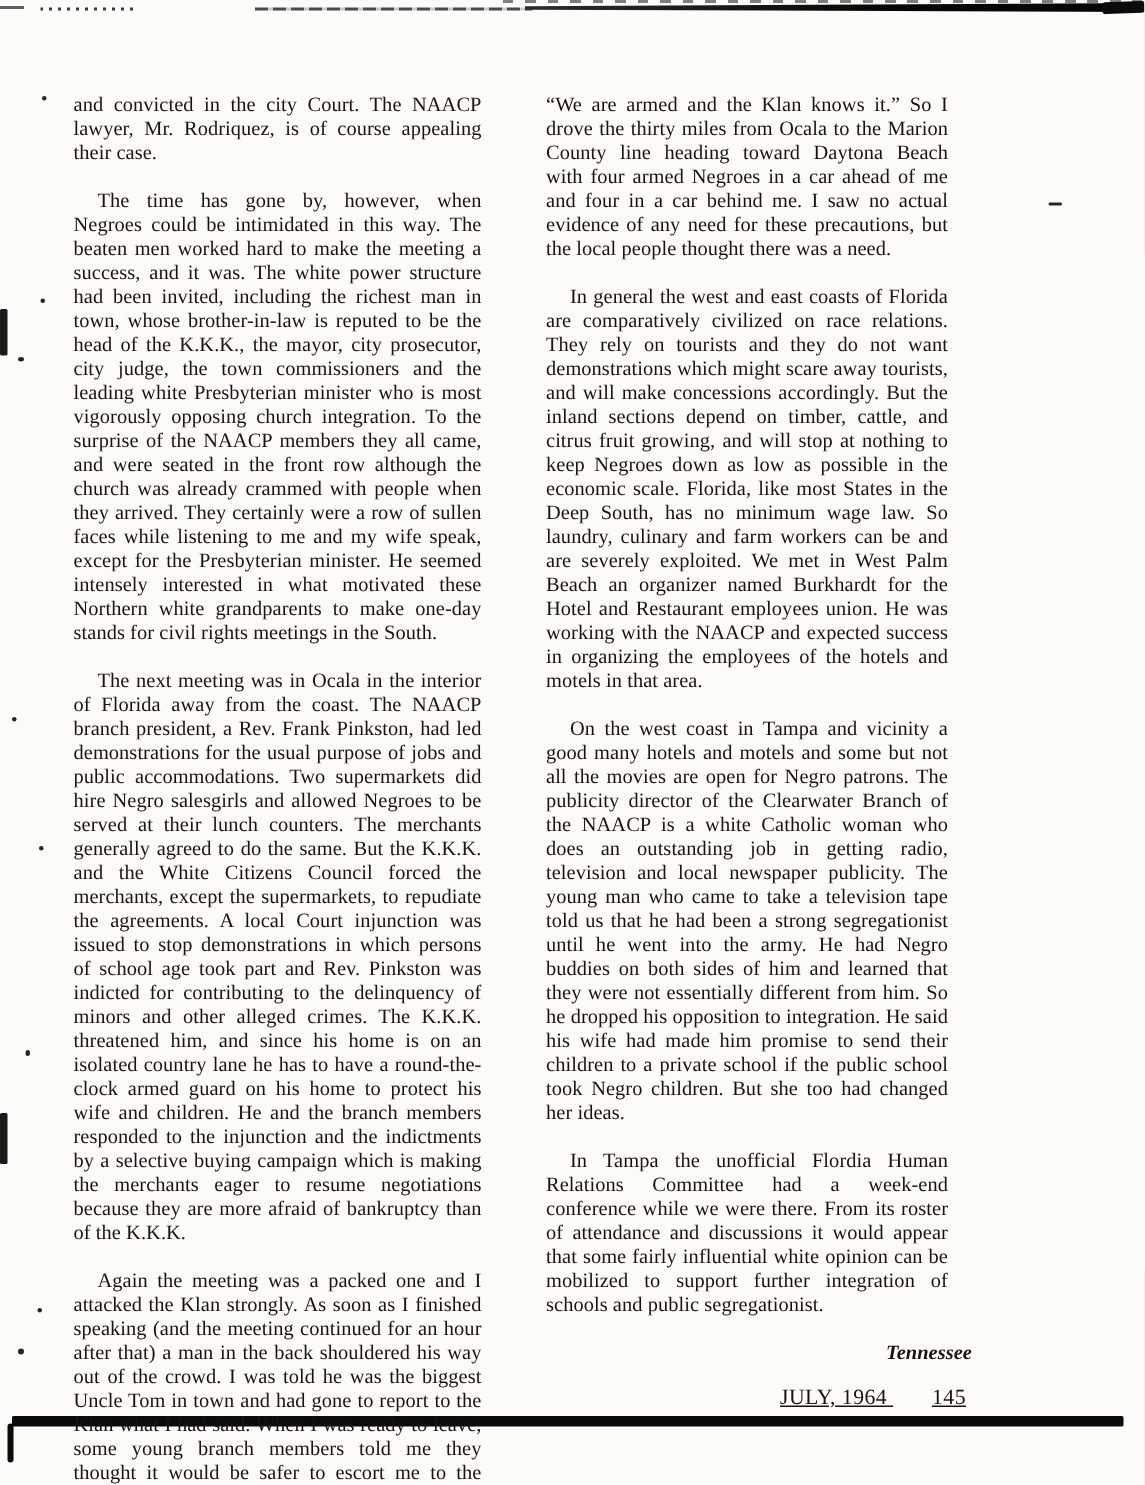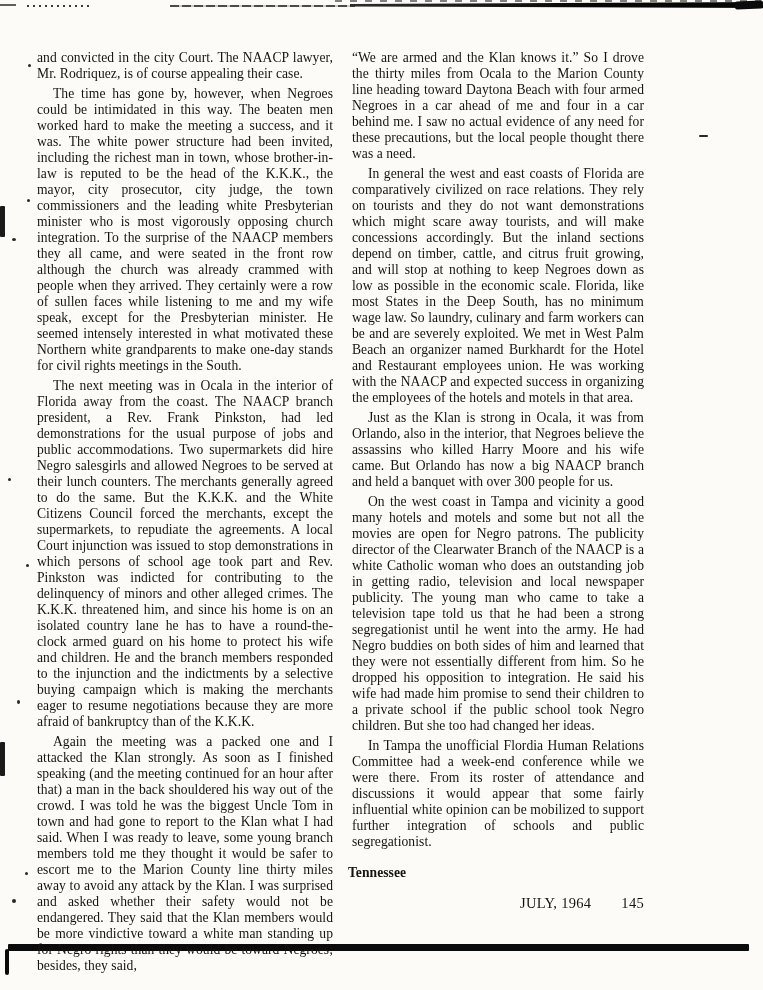--- a/index.html
+++ b/index.html
@@ -16,34 +16,36 @@
   .col{
     position:absolute;
     top:46px;
     font-size:13.6px;
     line-height:16px;
     text-align:justify;
     letter-spacing:0.05px;
   }
   .col-left{left:33px;width:304px;}
   .col-right{left:348px;width:300px;}
-  .col p{margin:4px;text-indent:16px;}
+  .col p{margin:16px;text-indent:16px;}
   .no-first-indent p:first-child{text-indent:0;}
   .section-heading{
     margin:15px 0 14px 0;
-    text-align:left;
+    text-align:right;
     font-size:13.6px;
     font-weight:bold;
+    font-style:italic;
   }
   .page-footer{
     margin-top:7px;
     text-align:right;
     font-size:14.5px;
     padding-right:4px;
     letter-spacing:0.3px;
+    text-decoration:underline;
   }
   .page-footer .pagenum{margin-left:26px;}
   
   .art{position:absolute;background:#0b0b0b;}
   .art-top-dashrow{
     top:0;left:335px;width:426px;height:2px;background:none;
     background-image:repeating-linear-gradient(90deg,rgba(25,25,25,.55) 0 7px,transparent 7px 15px);
   }
   .art-top-leftdash{top:4px;left:0;width:16px;height:2px;opacity:.65;}
   .art-top-dotted{
@@ -104,21 +106,20 @@
       <p class="para">and convicted in the city Court. The NAACP lawyer, Mr. Rodriquez, is of course appealing their case.</p>
       <p class="para">The time has gone by, however, when Negroes could be intimidated in this way. The beaten men worked hard to make the meeting a success, and it was. The white power structure had been invited, including the richest man in town, whose brother-in-law is reputed to be the head of the K.K.K., the mayor, city prosecutor, city judge, the town commissioners and the leading white Presbyterian minister who is most vigorously opposing church integration. To the surprise of the NAACP members they all came, and were seated in the front row although the church was already crammed with people when they arrived. They certainly were a row of sullen faces while listening to me and my wife speak, except for the Presbyterian minister. He seemed intensely interested in what motivated these Northern white grandparents to make one-day stands for civil rights meetings in the South.</p>
       <p class="para">The next meeting was in Ocala in the interior of Florida away from the coast. The NAACP branch president, a Rev. Frank Pinkston, had led demonstrations for the usual purpose of jobs and public accommodations. Two supermarkets did hire Negro salesgirls and allowed Negroes to be served at their lunch counters. The merchants generally agreed to do the same. But the K.K.K. and the White Citizens Council forced the merchants, except the supermarkets, to repudiate the agreements. A local Court injunction was issued to stop demonstrations in which persons of school age took part and Rev. Pinkston was indicted for contributing to the delinquency of minors and other alleged crimes. The K.K.K. threatened him, and since his home is on an isolated country lane he has to have a round-the-clock armed guard on his home to protect his wife and children. He and the branch members responded to the injunction and the indictments by a selective buying campaign which is making the merchants eager to resume negotiations because they are more afraid of bankruptcy than of the K.K.K.</p>
       <p class="para">Again the meeting was a packed one and I attacked the Klan strongly. As soon as I finished speaking (and the meeting continued for an hour after that) a man in the back shouldered his way out of the crowd. I was told he was the biggest Uncle Tom in town and had gone to report to the Klan what I had said. When I was ready to leave, some young branch members told me they thought it would be safer to escort me to the Marion County line thirty miles away to avoid any attack by the Klan. I was surprised and asked whether their safety would not be endangered. They said that the Klan members would be more vindictive toward a white man standing up for Negro rights than they would be toward Negroes; besides, they said,</p>
     </div>
 
   <div class="col col-right">
     <div class="no-first-indent">
         <p class="para">“We are armed and the Klan knows it.” So I drove the thirty miles from Ocala to the Marion County line heading toward Daytona Beach with four armed Negroes in a car ahead of me and four in a car behind me. I saw no actual evidence of any need for these precautions, but the local people thought there was a need.</p>
         <p class="para">In general the west and east coasts of Florida are comparatively civilized on race relations. They rely on tourists and they do not want demonstrations which might scare away tourists, and will make concessions accordingly. But the inland sections depend on timber, cattle, and citrus fruit growing, and will stop at nothing to keep Negroes down as low as possible in the economic scale. Florida, like most States in the Deep South, has no minimum wage law. So laundry, culinary and farm workers can be and are severely exploited. We met in West Palm Beach an organizer named Burkhardt for the Hotel and Restaurant employees union. He was working with the NAACP and expected success in organizing the employees of the hotels and motels in that area.</p>
-        <p class="para">Just as the Klan is strong in Ocala, it was from Orlando, also in the interior, that Negroes believe the assassins who killed Harry Moore and his wife came. But Orlando has now a big NAACP branch and held a banquet with over 300 people for us.</p>
         <p class="para">On the west coast in Tampa and vicinity a good many hotels and motels and some but not all the movies are open for Negro patrons. The publicity director of the Clearwater Branch of the NAACP is a white Catholic woman who does an outstanding job in getting radio, television and local newspaper publicity. The young man who came to take a television tape told us that he had been a strong segregationist until he went into the army. He had Negro buddies on both sides of him and learned that they were not essentially different from him. So he dropped his opposition to integration. He said his wife had made him promise to send their children to a private school if the public school took Negro children. But she too had changed her ideas.</p>
         <p class="para">In Tampa the unofficial Flordia Human Relations Committee had a week-end conference while we were there. From its roster of attendance and discussions it would appear that some fairly influential white opinion can be mobilized to support further integration of schools and public segregationist.</p>
       </div>
     <div class="section-heading">Tennessee</div>
     <div class="page-footer">
       <span>JULY, 1964</span>
       <span class="pagenum">145</span>
     </div>
   </div>
 

